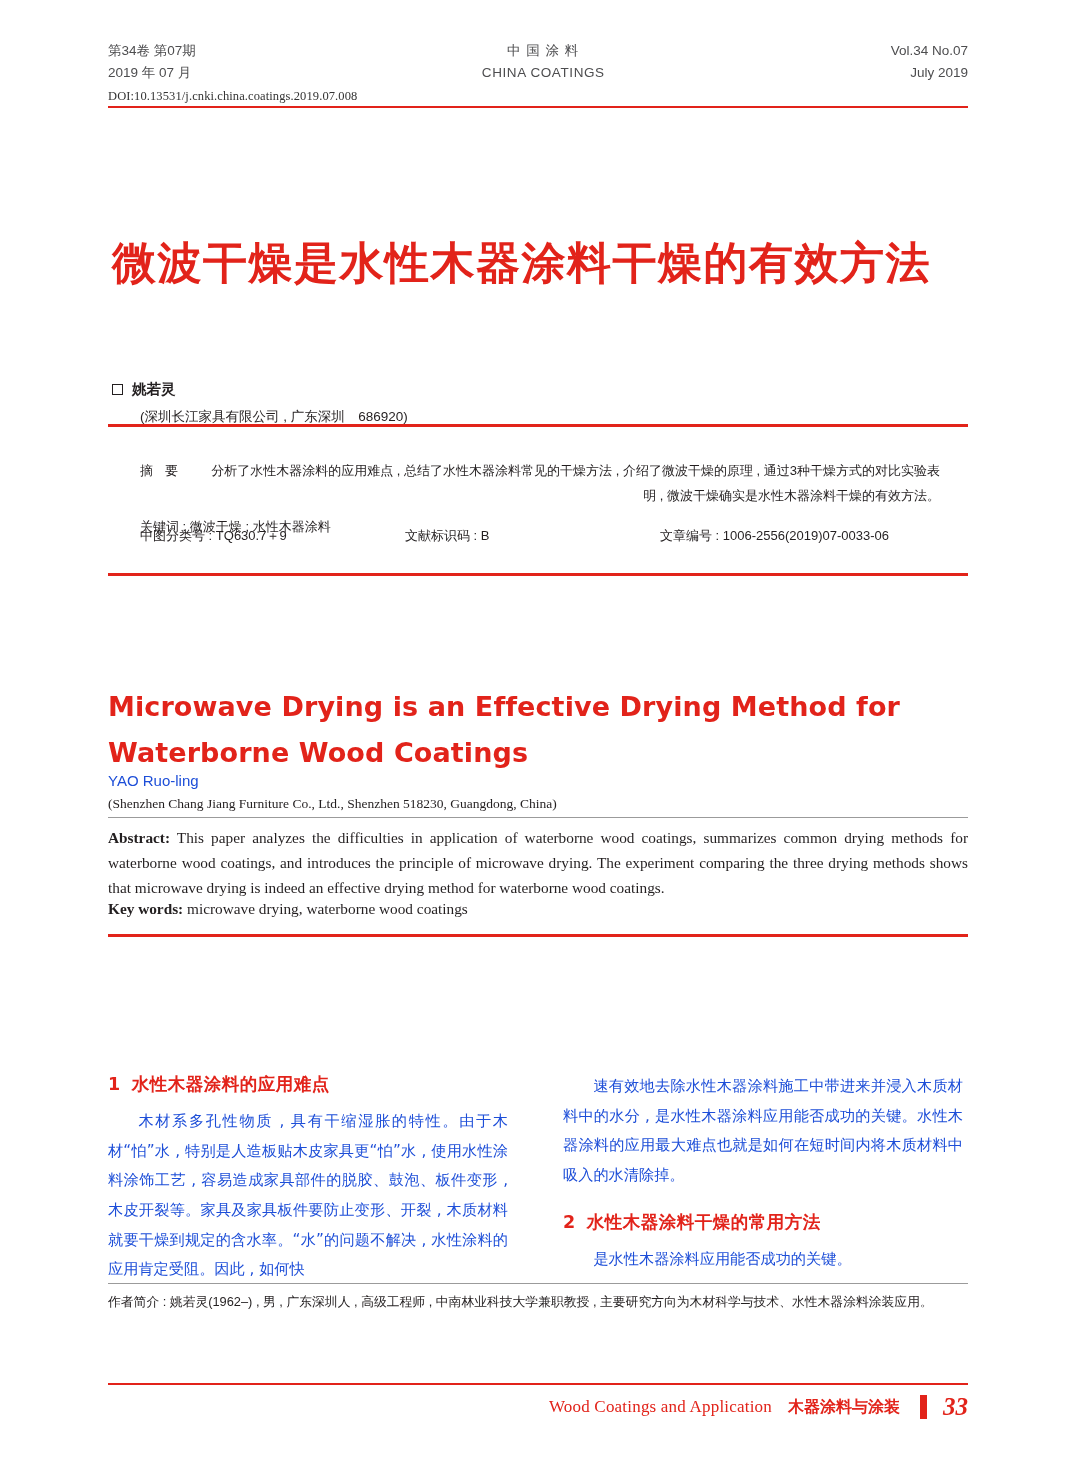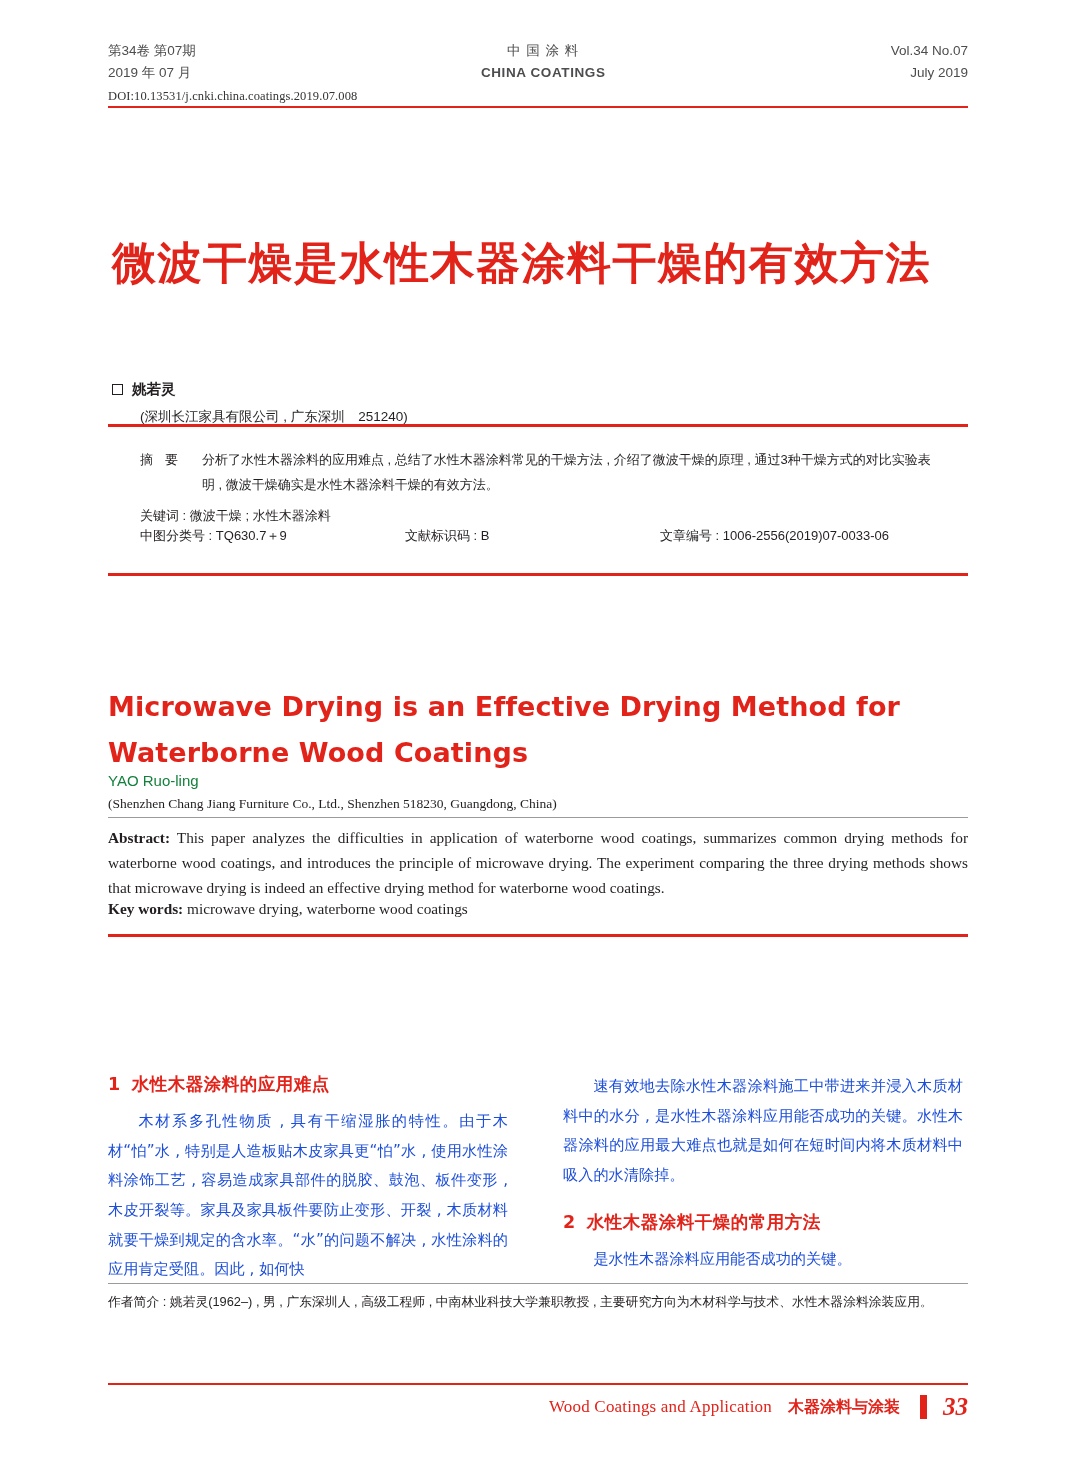--- a/index.html
+++ b/index.html
@@ -21,21 +21,21 @@
     position:absolute;
     left:108px; top:40px; width:860px;
     display:flex; justify-content:space-between; align-items:flex-start;
     font-size:13.5px; color:#4d4d4f;
   }
   .hdr-col { line-height:1.65; }
   .hdr-left { text-align:left; }
   .hdr-center { text-align:center; color:#4d4d4f; }
   .hdr-right { text-align:right; }
   .hdr-center .cn { letter-spacing:1px; }
-  .hdr-center .en { letter-spacing:0.6px;font-weight:bold; }
+  .hdr-center .en { letter-spacing:0.6px; }
   .doi {
     position:absolute; left:108px; top:89px;
     font-family:"Liberation Serif", serif;
     font-size:12.5px; color:#333;
     letter-spacing:0.1px;
   }
   .rule-top {
     position:absolute; left:108px; top:106px; width:860px; height:2px;
     background:#e2231a;
   }
@@ -66,26 +66,26 @@
   }
   .rule-red-2 {
     position:absolute; left:108px; top:424px; width:860px; height:2.5px;
     background:#e2231a;
   }
   
   .cn-abs {
     position:absolute; left:140px; top:447px; width:800px;
     font-size:13px; color:#231f20; line-height:1.95;
   }
-  .cn-abs-row { display:flex; }
+  .cn-abs-row { display:flex;margin-top:11px; }
   .cn-abs-label {
     width:62px; flex:0 0 62px;
     letter-spacing:12px;
   }
-  .cn-abs-body { flex:1; }
+  .cn-abs-body { flex:1;text-align:right; }
   .cn-kw { margin-top:5px; font-size:13px; }
   .cn-codes {
     position:absolute; left:140px; top:527px; width:800px;
     font-size:13px;
     display:flex;
   }
   .cn-codes .c1 { width:265px; }
   .cn-codes .c2 { width:255px; }
   .cn-codes .c3 { flex:1; }
   .rule-red-3 {
@@ -96,21 +96,21 @@
   .en-title {
     position:absolute; left:108px; top:684px; width:850px;
     color:#e2231a;
     font-family:"DejaVu Sans", sans-serif;
     font-weight:bold;
     font-size:27px; line-height:1.7;
     letter-spacing:0.1px;
   }
   .en-author {
     position:absolute; left:108px; top:772px;
-    font-size:15px; color:#15803d;
+    font-size:15px; color:#1d4ed8;
     font-family:"Liberation Sans", sans-serif;
   }
   .en-affil {
     position:absolute; left:108px; top:796px;
     font-size:13.5px; color:#231f20;
     font-family:"Liberation Serif", serif;
   }
   .en-rule {
     position:absolute; left:108px; top:817px; width:860px; height:1px;
     background:#9b9b9b;
@@ -215,21 +215,21 @@
   <div class="doi">DOI:10.13531/j.cnki.china.coatings.2019.07.008</div>
   <div class="rule-top"></div>
 
   <div class="cn-title">微波干燥是水性木器涂料干燥的有效方法</div>
 
   <div class="cn-author-wrap">
     <div class="cn-author">
       <span class="sq"></span>
       <span>姚若灵</span>
     </div>
-    <div class="cn-affil">(深圳长江家具有限公司 , 广东深圳　251240)</div>
+    <div class="cn-affil">(深圳长江家具有限公司 , 广东深圳　686920)</div>
   </div>
 
   <div class="rule-red-2"></div>
 
   <div class="cn-abs">
     <div class="cn-abs-row">
       <div class="cn-abs-label">摘要</div>
       <div class="cn-abs-body">分析了水性木器涂料的应用难点 , 总结了水性木器涂料常见的干燥方法 , 介绍了微波干燥的原理 , 通过3种干燥方式的对比实验表明 , 微波干燥确实是水性木器涂料干燥的有效方法。</div>
     </div>
     <div class="cn-kw">关键词 : 微波干燥 ; 水性木器涂料</div>

